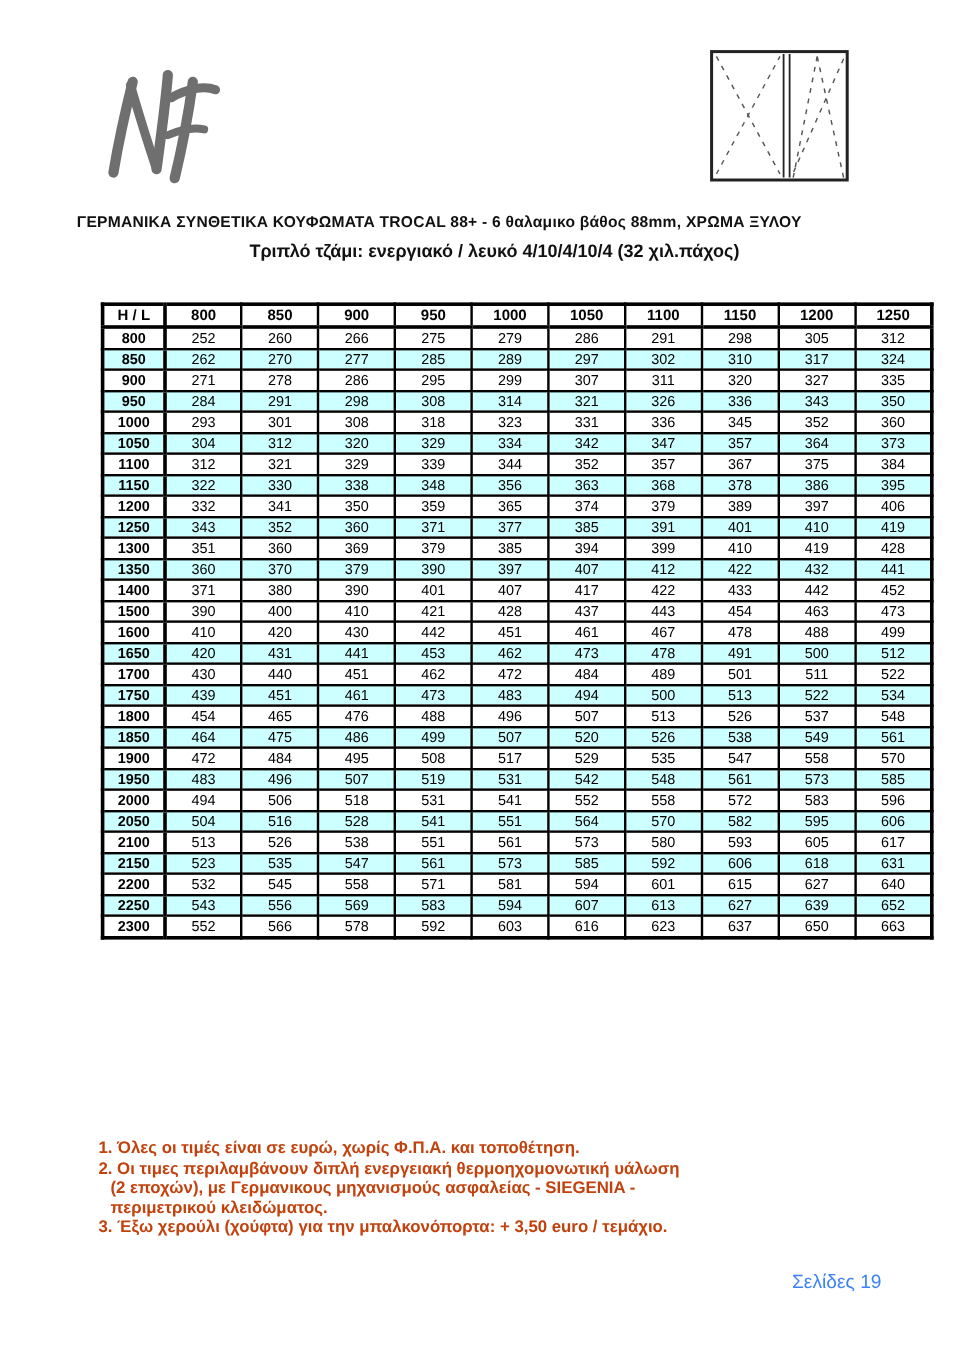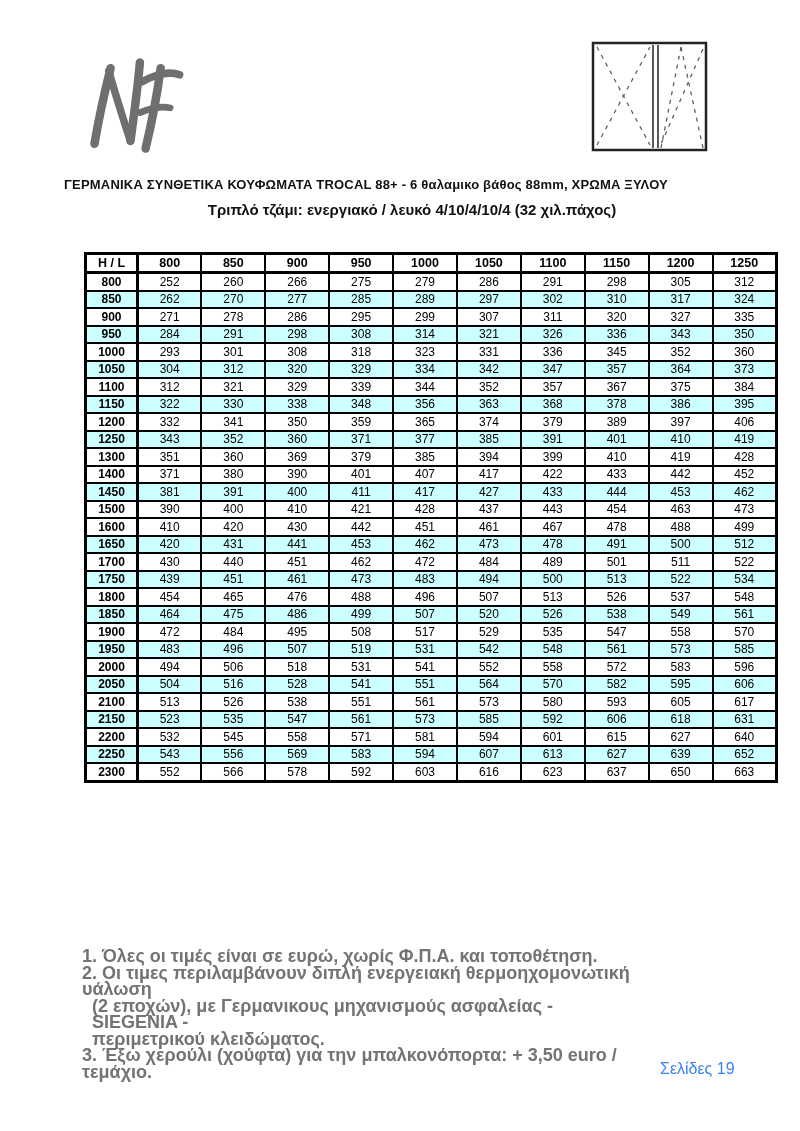--- a/index.html
+++ b/index.html
@@ -36,21 +36,21 @@
     overflow:hidden; white-space:nowrap;
   }
   .price-table thead td {
     font-weight:bold; font-size:12.5px; height:19px;
     border-bottom:3px solid #000;
   }
   .price-table td:first-child { font-weight:bold; border-right:3px solid #000; }
   .price-table tbody tr.alt { background:var(--alt-row-color, #ccffff); }
   .notes {
     position:absolute; left:82px; top:948px; width:560px;
-    font-weight:bold; font-size:18px; line-height:16.5px; color:#737373;
+    font-weight:bold; font-size:14px; line-height:16.5px; color:#c2410c;
   }
   .note-line.indent { padding-left:10px; }
   .page-label {
     position:absolute; left:660px; top:1060px;
     font-size:16px; color:#3b82f6;
   }
 </style>
 </head>
 <body>
 
@@ -240,46 +240,46 @@
         <td>360</td>
         <td>369</td>
         <td>379</td>
         <td>385</td>
         <td>394</td>
         <td>399</td>
         <td>410</td>
         <td>419</td>
         <td>428</td>
       </tr>
+      <tr class="alt">
+        <td>1350</td>
+        <td>360</td>
+        <td>370</td>
+        <td>379</td>
+        <td>390</td>
+        <td>397</td>
+        <td>407</td>
+        <td>412</td>
+        <td>422</td>
+        <td>432</td>
+        <td>441</td>
+      </tr>
       <tr>
         <td>1400</td>
         <td>371</td>
         <td>380</td>
         <td>390</td>
         <td>401</td>
         <td>407</td>
         <td>417</td>
         <td>422</td>
         <td>433</td>
         <td>442</td>
         <td>452</td>
       </tr>
-      <tr class="alt">
-        <td>1450</td>
-        <td>381</td>
-        <td>391</td>
-        <td>400</td>
-        <td>411</td>
-        <td>417</td>
-        <td>427</td>
-        <td>433</td>
-        <td>444</td>
-        <td>453</td>
-        <td>462</td>
-      </tr>
       <tr>
         <td>1500</td>
         <td>390</td>
         <td>400</td>
         <td>410</td>
         <td>421</td>
         <td>428</td>
         <td>437</td>
         <td>443</td>
         <td>454</td>

